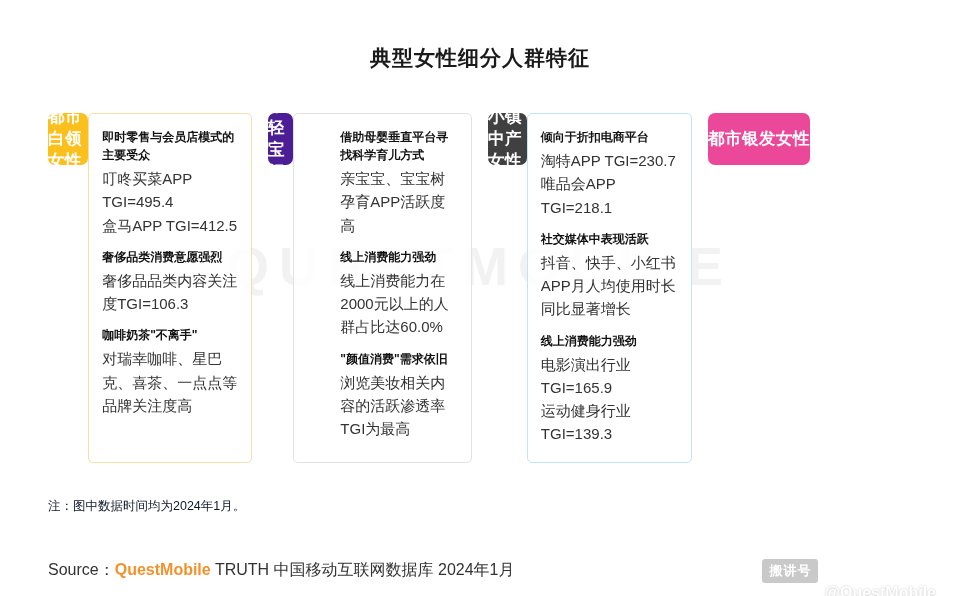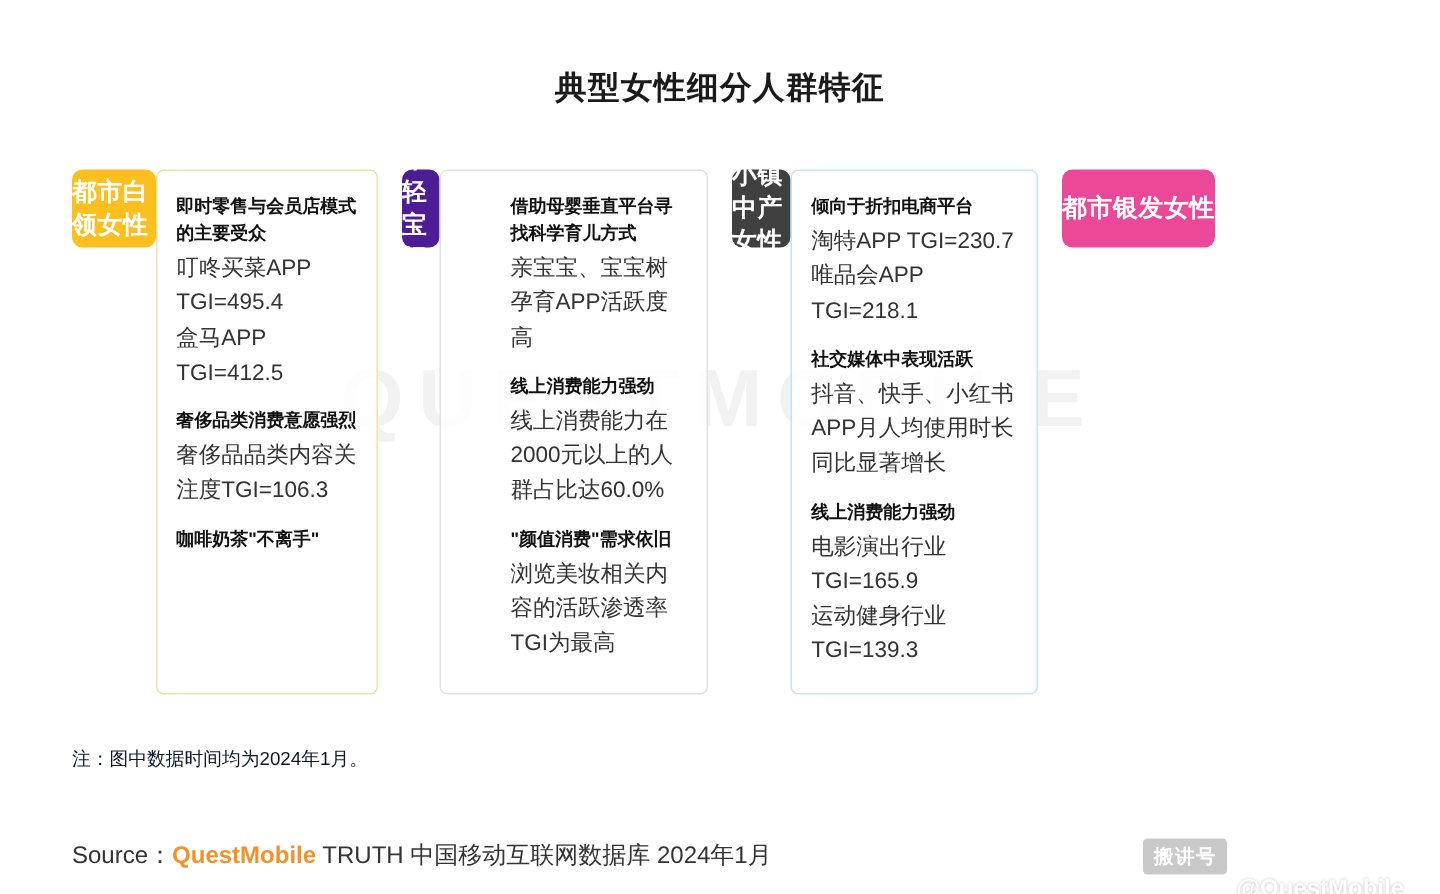--- a/index.html
+++ b/index.html
@@ -153,20 +153,21 @@
           <div class="b-head">即时零售与会员店模式的主要受众</div>
           <div class="b-line">叮咚买菜APP TGI=495.4</div>
           <div class="b-line">盒马APP TGI=412.5</div>
         </div>
         <div class="block">
           <div class="b-head">奢侈品类消费意愿强烈</div>
           <div class="b-line">奢侈品品类内容关注度TGI=106.3</div>
         </div>
         <div class="block">
           <div class="b-head">咖啡奶茶"不离手"</div>
+          <div class="b-line">对瑞幸咖啡、星巴克、喜茶、一点点等品牌关注度高</div>
         </div>
       </div>
     </div>
 
     <div class="card">
       <div class="card-head" style="background:#4c1d95;">年轻宝妈</div>
       <div class="card-body" style="border-color:#e2e2e2;padding-left:46px;">
         <div class="block">
           <div class="b-head">借助母婴垂直平台寻找科学育儿方式</div>
           <div class="b-line">亲宝宝、宝宝树孕育APP活跃度高</div>

